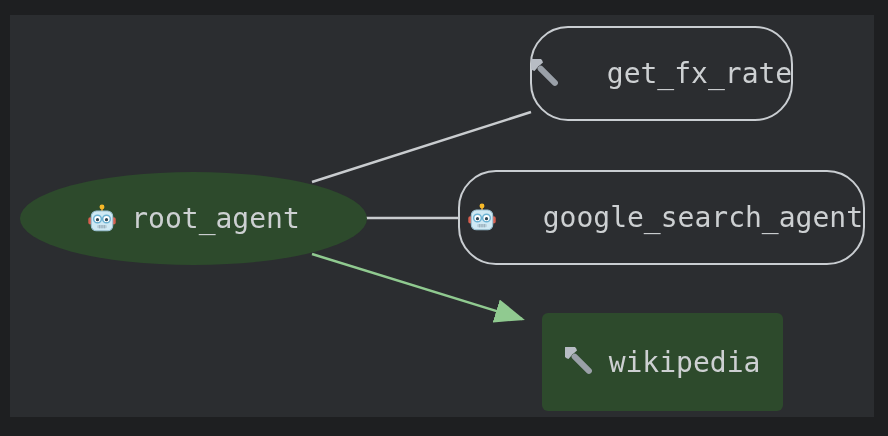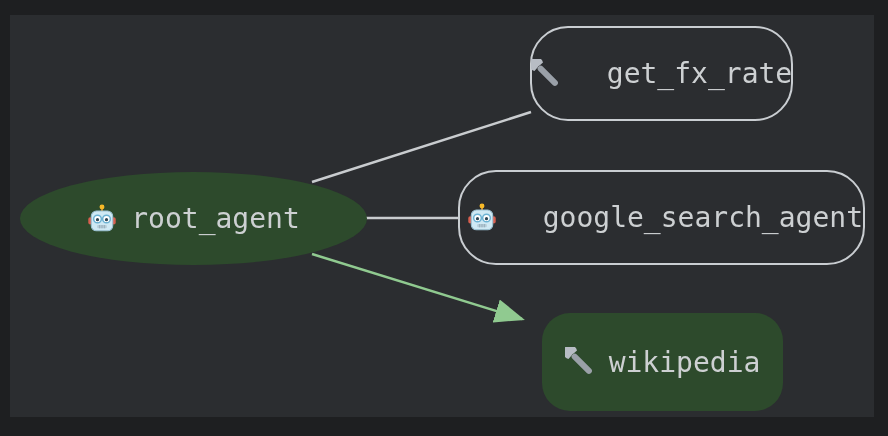--- a/index.html
+++ b/index.html
@@ -57,21 +57,21 @@
     border-radius: 50%;
     background: var(--agent-fill, #2d4a2c);
   }
   .node-outlined {
     border: 2px solid var(--node-border, #c9cdd1);
     border-radius: 38px;
     background: transparent;
     gap: 46px;
   }
   .node-filled-tool {
-    border-radius: 28px;
+    border-radius: 6px;
     background: var(--tool-fill, #2d4a2c);
   }
   
   #node-root   { left: 10px;  top: 157px; width: 347px; height: 93px; }
   #node-fx     { left: 520px; top: 11px;  width: 263px; height: 95px; }
   #node-google { left: 448px; top: 155px; width: 407px; height: 95px; justify-content: flex-end; }
   #node-wiki   { left: 532px; top: 298px; width: 241px; height: 98px; }
 </style>
 </head>
 <body>

